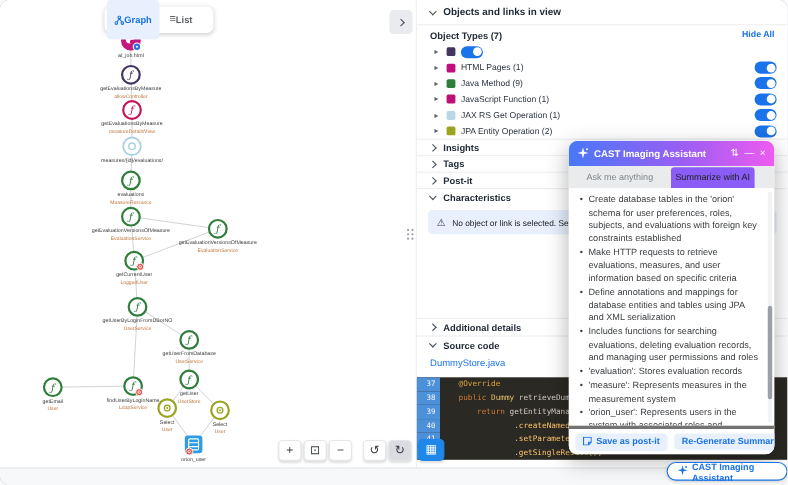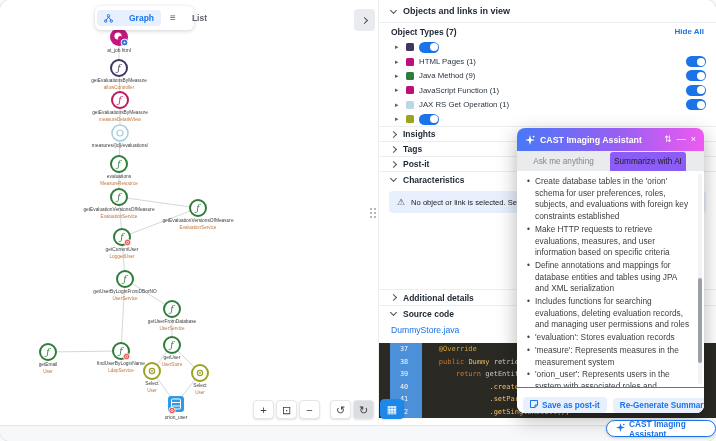--- a/index.html
+++ b/index.html
@@ -5,21 +5,21 @@
   * { margin:0; padding:0; box-sizing:border-box; }
   html,body { width:716px; height:441px; background:#fafafa; font-family:"Liberation Sans", sans-serif; }
   .app { position:relative; width:716px; height:441px; background:#fff; border-radius:10px; overflow:hidden; box-shadow:0 0 0 1px #e4e6e8; }
 
   
   .graph-area { position:absolute; left:0; top:0; width:378px; height:425px; background:#fff; }
   #graph-svg { position:absolute; left:0; top:0; }
 
   .seg-toggle { position:absolute; left:95px; top:6px; width:99px; height:24px; background:#fff; border-radius:6px;
     box-shadow:0 1px 4px rgba(0,0,0,.18); display:flex; align-items:center; padding:2px; gap:2px; z-index:5; }
-  .seg-chip { display:flex; align-items:center; gap:16px; height:16px; padding:0 7px; border-radius:4px;
+  .seg-chip { display:flex; align-items:center; gap:0; height:36px; padding:0 7px; border-radius:4px;
     font-size:8.5px; font-weight:700; color:#5f6368; cursor:pointer; }
   .seg-chip.active { background:#e8f0fe; color:#1a73e8; }
   .seg-chip svg { display:block; }
   .list-glyph { font-size:10px; line-height:10px; }
 
   .panel-collapse { position:absolute; left:354px; top:9px; width:21px; height:22px; background:#e9ebee; border:none;
     border-radius:4px; display:flex; align-items:center; justify-content:center; cursor:pointer; z-index:6; }
   .chev { display:inline-block; width:5px; height:5px; border-right:1.6px solid #49505a; border-bottom:1.6px solid #49505a; }
   .chev.right { transform:rotate(-45deg); }
   .chev.down  { transform:rotate(45deg); margin-top:-2px; }
@@ -44,22 +44,22 @@
   .section-row { height:15px; display:flex; align-items:center; gap:7px; padding:0 12px; border-top:1px solid #eceef0;
     font-size:8.5px; font-weight:700; color:#1d2733; cursor:pointer; }
   .section-row.tall { height:16px; }
   .info-box { margin:4px 10px 0 10px; height:22px; background:#e8f0fe; border-radius:4px; display:flex; align-items:center;
     gap:6px; padding:0 8px; font-size:7.6px; color:#202124; white-space:nowrap; overflow:hidden; }
   .warn-glyph { font-size:9px; color:#444; flex:0 0 auto; }
   .spacer { height:76px; }
   .file-link { height:18px; display:flex; align-items:center; padding:0 12px; font-size:8.6px; color:#1a73e8; cursor:pointer; }
   .code-block { margin-top:4px; height:75px; background:#2b2923; display:flex; flex-direction:column; overflow:hidden; }
   .code-line { display:flex; height:12.5px; flex:0 0 auto; }
-  .code-line .ln { width:32px; background:#4b90d8; color:#f4f7fb; font-family:"DejaVu Sans Mono", monospace; font-size:6.8px;
-    text-align:center; padding-right:4px; line-height:12.5px; flex:0 0 auto;margin-left:11px; }
+  .code-line .ln { width:21px; background:#4b90d8; color:#f4f7fb; font-family:"DejaVu Sans Mono", monospace; font-size:6.8px;
+    text-align:right; padding-right:4px; line-height:12.5px; flex:0 0 auto; }
   .code-line .ct { font-family:"DejaVu Sans Mono", monospace; font-size:7px; line-height:12.5px; white-space:pre; overflow:hidden; }
   .c-ann { color:#d5a23c; } .c-kw { color:#cc7832; } .c-type { color:#e8bf6a; } .c-call { color:#ffc66d; } .c-plain { color:#cfcac0; }
 
   .drag-handle { position:absolute; left:369px; top:203px; width:8px; height:20px; display:grid;
     grid-template-columns:2px 2px; gap:2px; align-content:center; justify-content:center; z-index:6; cursor:col-resize; }
   .drag-handle i { width:2px; height:2px; border-radius:50%; background:#9aa0a6; }
 
   .bottom-bar { position:absolute; left:0; top:425px; width:716px; height:16px; background:#f7f8f9; border-top:1px solid #e4e6e8; }
 
   
@@ -73,22 +73,22 @@
   .dlg-tab { font-size:8.2px; display:flex; align-items:center; justify-content:center; cursor:pointer; }
   .dlg-tab.inactive { width:93px; color:#80868b; }
   .dlg-tab.active { position:absolute; left:93px; top:1px; width:76px; height:19px; background:#8b5cf6;
     border-radius:3px 3px 0 0; color:#202124; font-weight:400; }
   .dlg-content { position:absolute; left:0; top:43px; bottom:26px; right:6px; padding:5px 8px 0 9px; overflow:hidden; }
   .dlg-content ul { list-style:none; }
   .dlg-content li { position:relative; padding-left:9px; font-size:8.3px; line-height:11.7px; color:#3d4043; margin-bottom:1px; }
   .dlg-content li::before { content:"•"; position:absolute; left:1px; color:#3d4043; }
   .dlg-scroll-track { position:absolute; right:2px; top:46px; bottom:29px; width:4px; background:#f1f3f4; border-radius:2px; }
   .dlg-scroll-thumb { position:absolute; right:2px; top:150px; width:4px; height:85px; background:#9aa0a6; border-radius:2px; }
-  .dlg-footer { position:absolute; left:0; right:0; bottom:0; height:26px; border-top:1px solid #737373; background:#fff;
-    display:flex; align-items:flex-end; gap:6px; padding:0 6px; }
+  .dlg-footer { position:absolute; left:0; right:0; bottom:0; height:26px; border-top:3px solid #737373; background:#fff;
+    display:flex; align-items:center; gap:6px; padding:0 6px; }
   .dlg-btn { display:flex; align-items:center; gap:4px; background:#e8f0fe; color:#1a73e8; font-weight:700; font-size:8.2px;
     border:none; border-radius:4px; padding:3px 7px; cursor:pointer; white-space:nowrap; }
 
   
   .fab { position:absolute; left:606px; top:420px; height:17px; display:flex; align-items:center; gap:4px; padding:0 9px;
     background:#fff; border:1px solid #1a73e8; border-radius:9px; color:#1a73e8; font-size:8.3px; font-weight:700;
     cursor:pointer; z-index:60; box-shadow:0 1px 3px rgba(0,0,0,.18); }
 </style>
 </head>
 <body>
@@ -300,20 +300,21 @@
         </div>
         <div class="ot-row">
           <span class="ot-exp">▸</span>
           <span class="ot-color" style="background: rgb(185, 215, 230);"></span>
           <span class="ot-label">JAX RS Get Operation (1)</span>
           <span class="ot-switch"></span>
         </div>
         <div class="ot-row">
           <span class="ot-exp">▸</span>
           <span class="ot-color" style="background: rgb(154, 164, 31);"></span>
+          <span class="ot-label">JPA Entity Operation (2)</span>
           <span class="ot-switch"></span>
         </div>
       </div>
 
     <div class="section-row">
       <span class="chev right"></span>
       <span>Insights</span>
     </div>
     <div class="section-row">
       <span class="chev right"></span>

